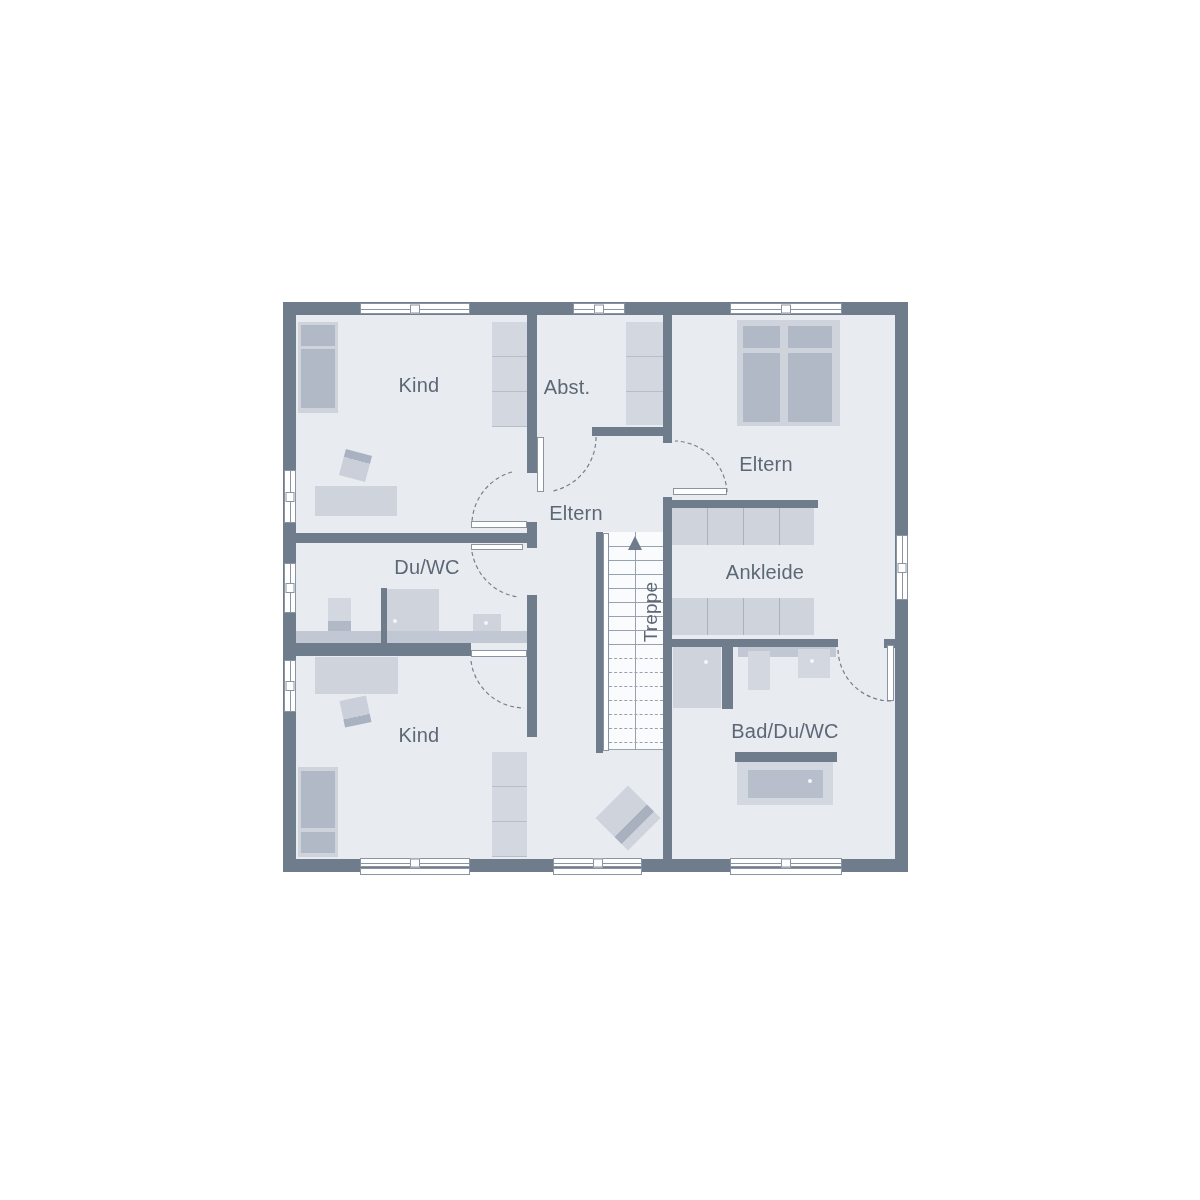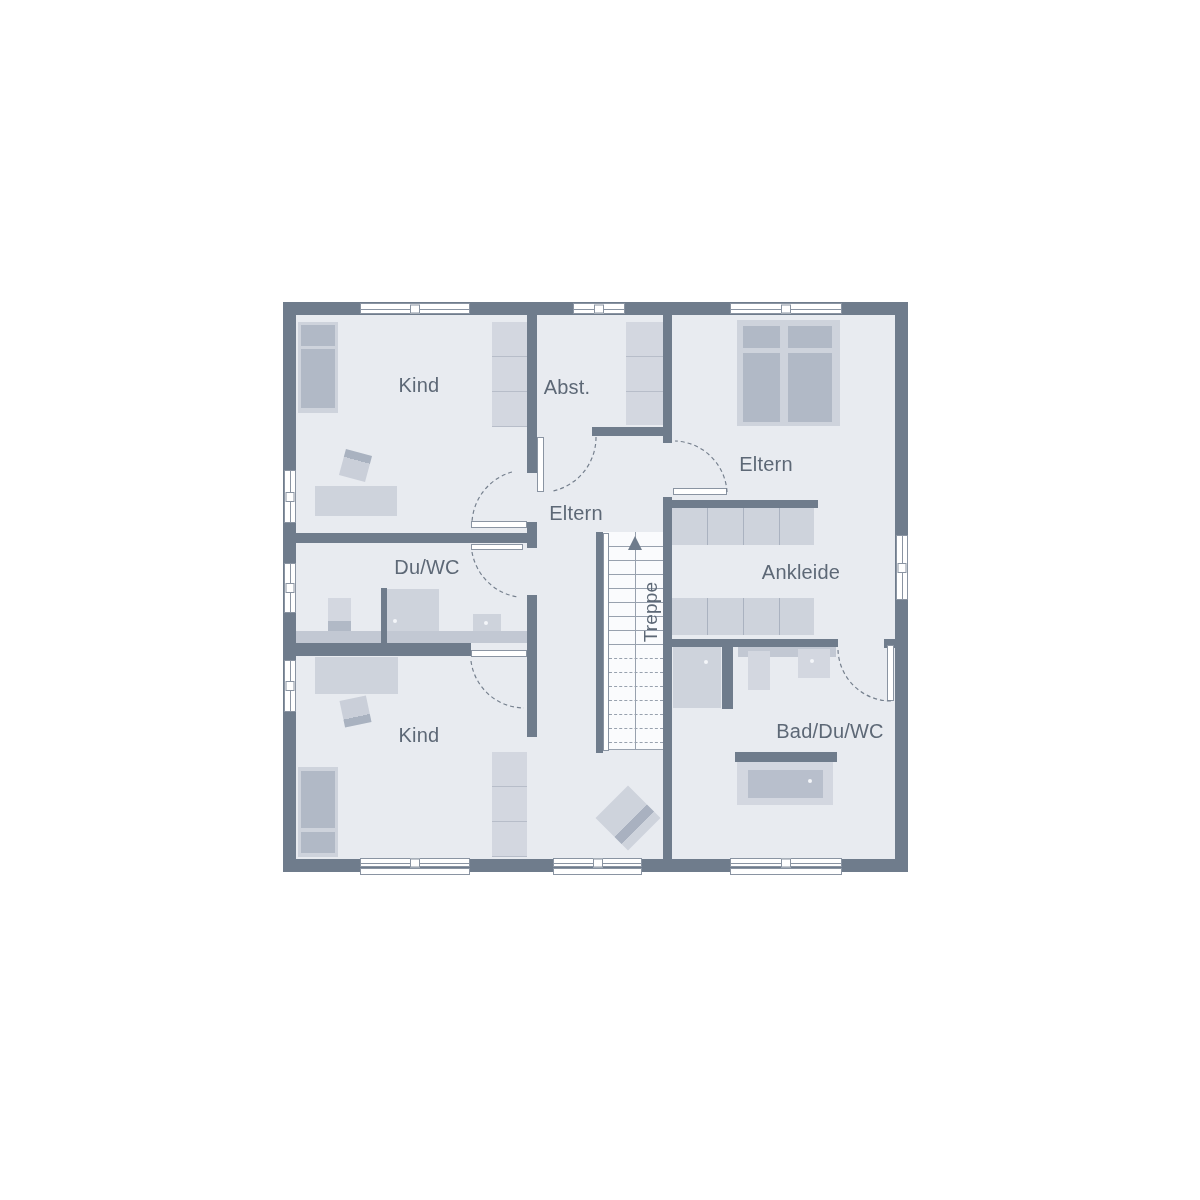--- a/index.html
+++ b/index.html
@@ -181,16 +181,16 @@
     <path d="M471,661 A54,54 0 0 0 524,708"></path>
     <path d="M838,650 A53,53 0 0 0 891,701"></path>
   </g>
 </svg>
 
 <div class="room-label" style="left:419px;top:385px;">Kind</div>
 <div class="room-label" style="left:567px;top:387px;">Abst.</div>
 <div class="room-label" style="left:766px;top:464px;">Eltern</div>
 <div class="room-label" style="left:576px;top:513px;">Eltern</div>
 <div class="room-label" style="left:427px;top:567px;">Du/WC</div>
-<div class="room-label" style="left:801px;top:572px;">Ankleide</div>
+<div class="room-label" style="left:765px;top:572px;">Ankleide</div>
 <div class="room-label vert" style="left:651px;top:612px;font-size:19px;">Treppe</div>
-<div class="room-label" style="left:830px;top:731px;">Bad/Du/WC</div>
+<div class="room-label" style="left:785px;top:731px;">Bad/Du/WC</div>
 <div class="room-label" style="left:419px;top:735px;">Kind</div>
 
 </body></html>

